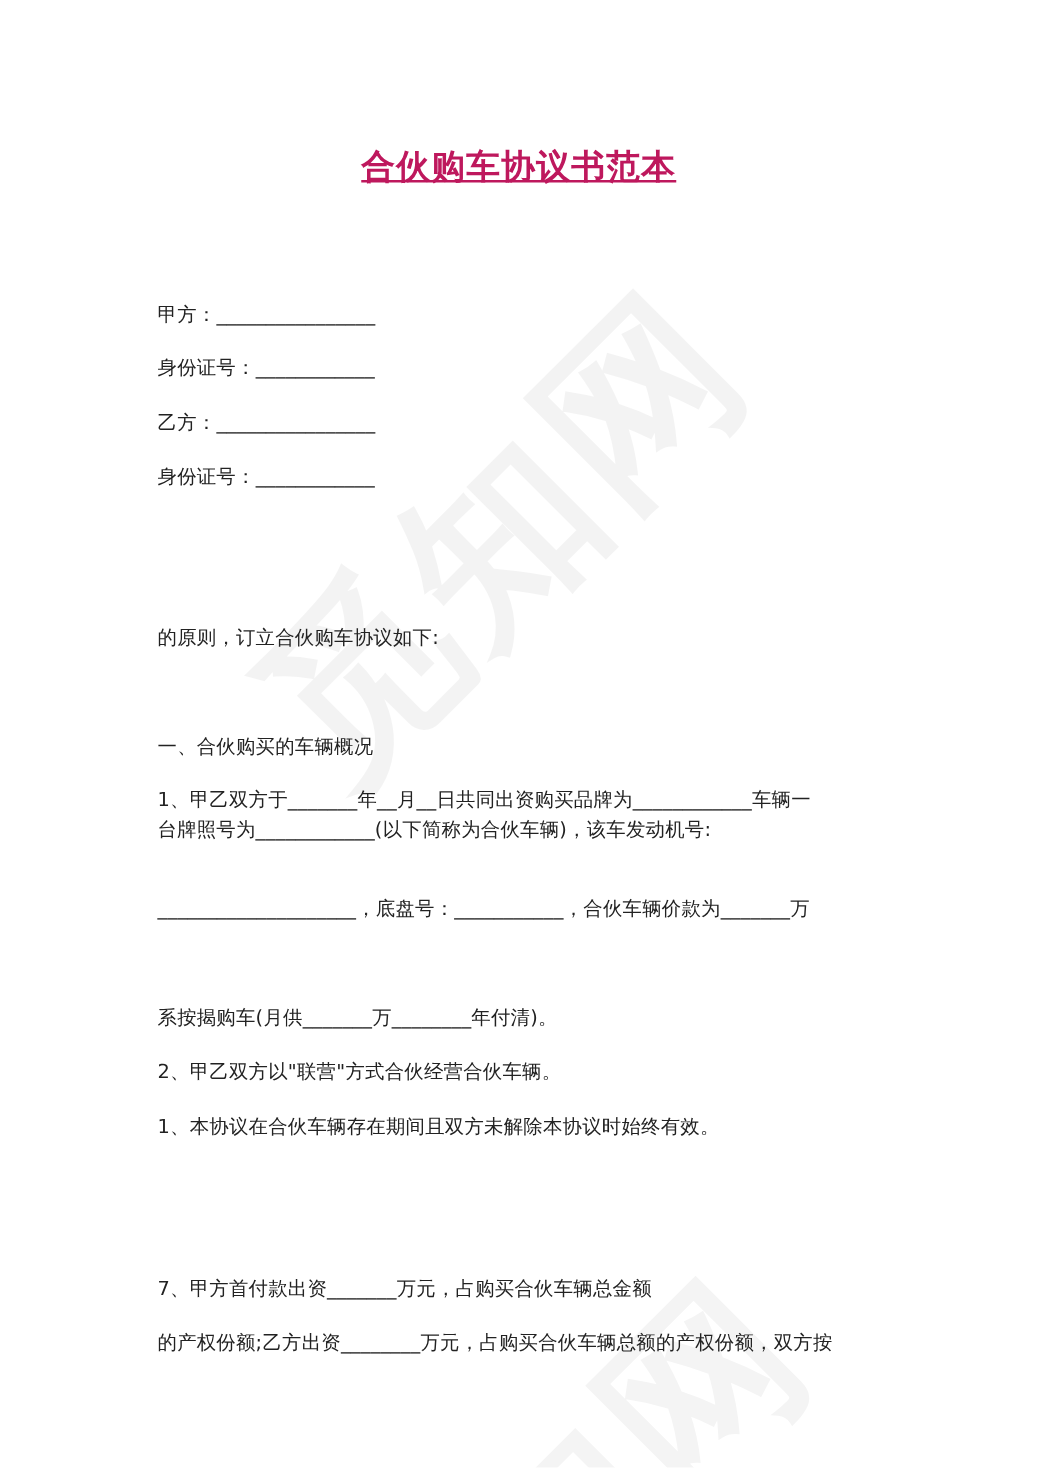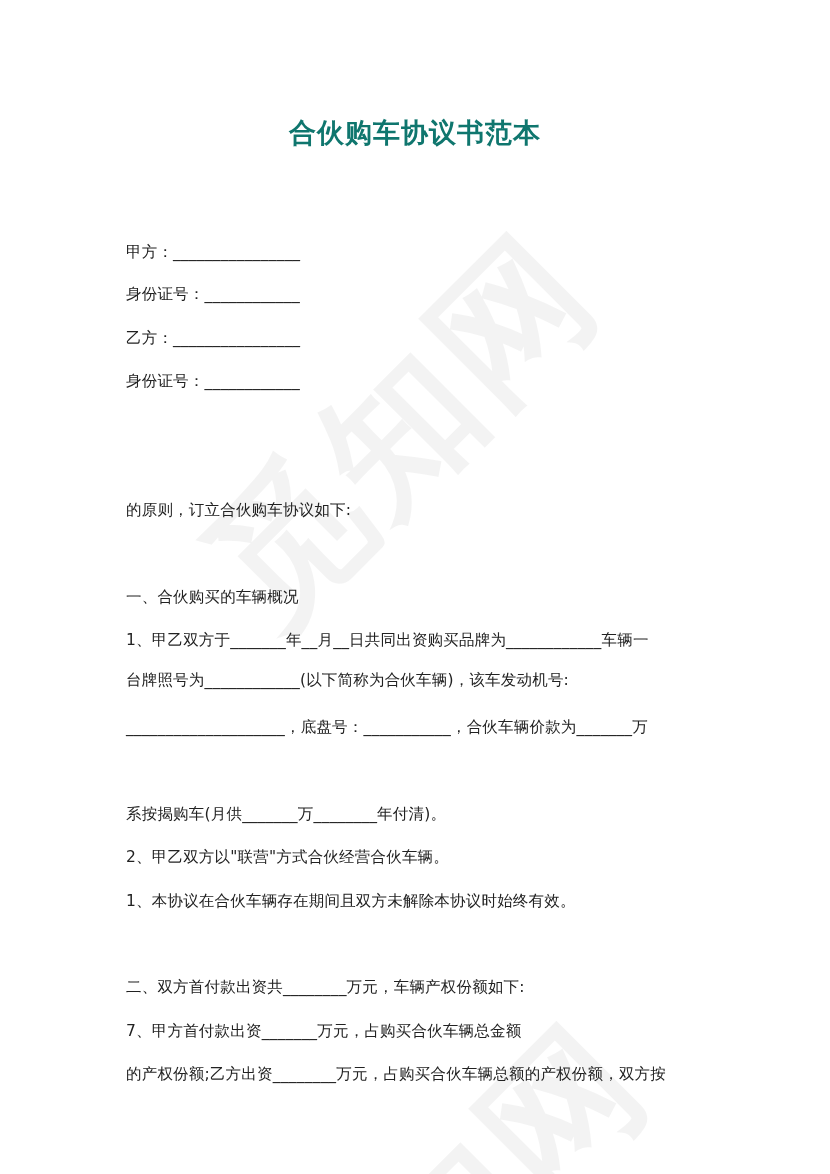--- a/index.html
+++ b/index.html
@@ -42,21 +42,22 @@
     .title {
       position: absolute;
       left: 0;
       width: 830px;
       top: 115px;
       text-align: center;
       font-family: "DejaVu Serif", "Liberation Serif", serif;
       font-weight: bold;
       font-size: 27px;
       letter-spacing: 1px;
-      color: #0f766e;
+      color: #be185d;
+      text-decoration: underline;
     }
     .line {
       position: absolute;
       left: 126px;
       font-size: 15.5px;
       line-height: 20px;
       white-space: pre;
       color: #222;
       letter-spacing: 0.2px;
       margin-top: 16px;
@@ -74,23 +75,22 @@
 
   <div class="line" style="top:226px"><span>甲方：</span><span>________________</span></div>
   <div class="line" style="top:268px"><span>身份证号：</span><span>____________</span></div>
   <div class="line" style="top:312px"><span>乙方：</span><span>________________</span></div>
   <div class="line" style="top:355px"><span>身份证号：</span><span>____________</span></div>
 
   <div class="line" style="top:484px">的原则，订立合伙购车协议如下:</div>
 
   <div class="line" style="top:571px">一、合伙购买的车辆概况</div>
   <div class="line" style="top:614px">1、甲乙双方于_______年__月__日共同出资购买品牌为____________车辆一</div>
-  <div class="line" style="top:654px">台牌照号为____________(以下简称为合伙车辆)，该车发动机号:</div>
+  <div class="line" style="top:638px">台牌照号为____________(以下简称为合伙车辆)，该车发动机号:</div>
   <div class="line" style="top:701px">____________________，底盘号：___________，合伙车辆价款为_______万</div>
   <div class="line" style="top:788px">系按揭购车(月供_______万________年付清)。</div>
   <div class="line" style="top:831px">2、甲乙双方以"联营"方式合伙经营合伙车辆。</div>
   <div class="line" style="top:875px">1、本协议在合伙车辆存在期间且双方未解除本协议时始终有效。</div>
 
-  <div class="line" style="top:961px">二、双方首付款出资共________万元，车辆产权份额如下:</div>
   <div class="line" style="top:1005px">7、甲方首付款出资_______万元，占购买合伙车辆总金额</div>
   <div class="line" style="top:1048px">的产权份额;乙方出资________万元，占购买合伙车辆总额的产权份额，双方按</div>
 
 </div>
 
 </body></html>

